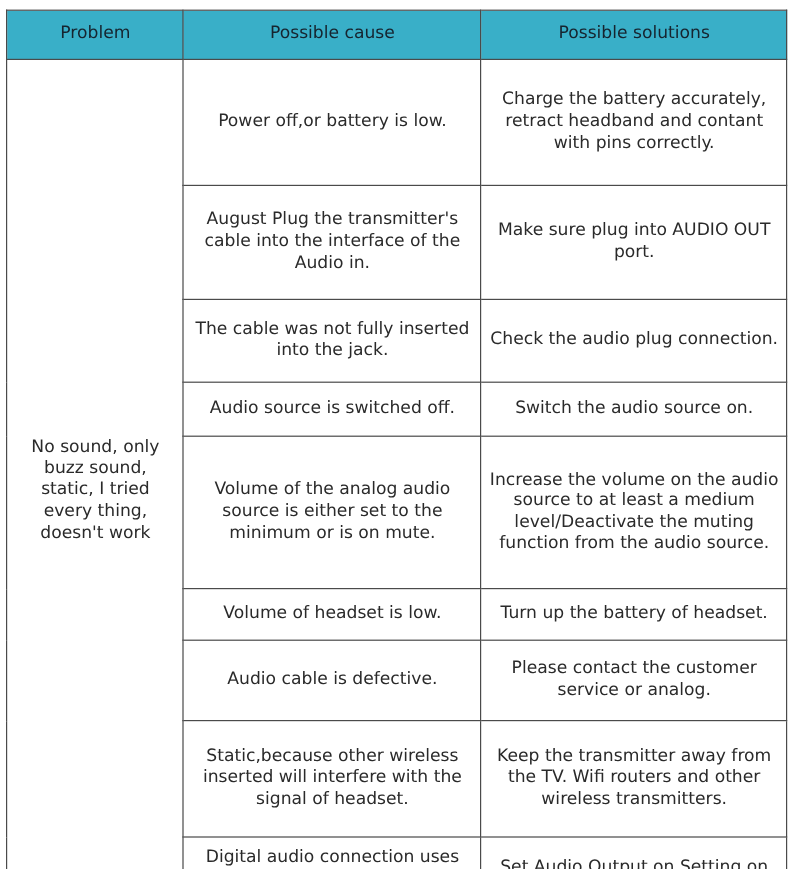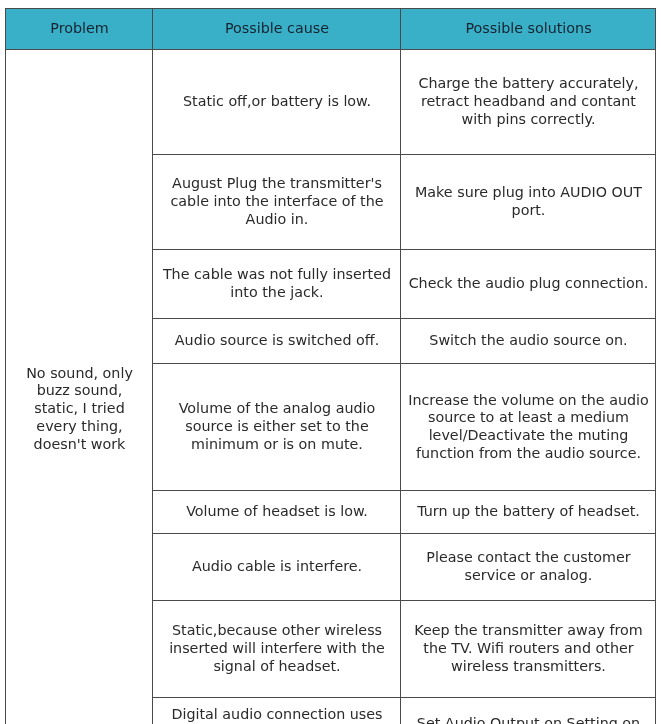--- a/index.html
+++ b/index.html
@@ -85,21 +85,21 @@
   <thead>
     <tr>
       <th>Problem</th>
       <th>Possible cause</th>
       <th>Possible solutions</th>
     </tr>
   </thead>
   <tbody>
     <tr class="r1">
       <td class="problem-cell" rowspan="9">No sound, only buzz sound, static, I tried every thing, doesn't work</td>
-      <td class="cause-cell">Static off,or battery is low.</td>
+      <td class="cause-cell">Power off,or battery is low.</td>
       <td class="solution-cell">Charge the battery accurately, retract headband and contant with pins correctly.</td>
     </tr>
     <tr class="r2">
       <td class="cause-cell">August Plug the transmitter's cable into the interface of the Audio in.</td>
       <td class="solution-cell">Make sure plug into AUDIO OUT port.</td>
     </tr>
     <tr class="r3">
       <td class="cause-cell">The cable was not fully inserted into the jack.</td>
       <td class="solution-cell">Check the audio plug connection.</td>
     </tr>
@@ -109,21 +109,21 @@
     </tr>
     <tr class="r5">
       <td class="cause-cell">Volume of the analog audio source is either set to the minimum or is on mute.</td>
       <td class="solution-cell">Increase the volume on the audio source to at least a medium level/Deactivate the muting function from the audio source.</td>
     </tr>
     <tr class="r6">
       <td class="cause-cell">Volume of headset is low.</td>
       <td class="solution-cell">Turn up the battery of headset.</td>
     </tr>
     <tr class="r7">
-      <td class="cause-cell">Audio cable is interfere.</td>
+      <td class="cause-cell">Audio cable is defective.</td>
       <td class="solution-cell">Please contact the customer service or analog.</td>
     </tr>
     <tr class="r8">
       <td class="cause-cell">Static,because other wireless inserted will interfere with the signal of headset.</td>
       <td class="solution-cell">Keep the transmitter away from the TV. Wifi routers and other wireless transmitters.</td>
     </tr>
     <tr class="r9">
       <td class="cause-cell">Digital audio connection uses incompatible data transmission settings.</td>
       <td class="solution-cell">Set Audio Output on Setting on your TV to "PCM".</td>
     </tr>

